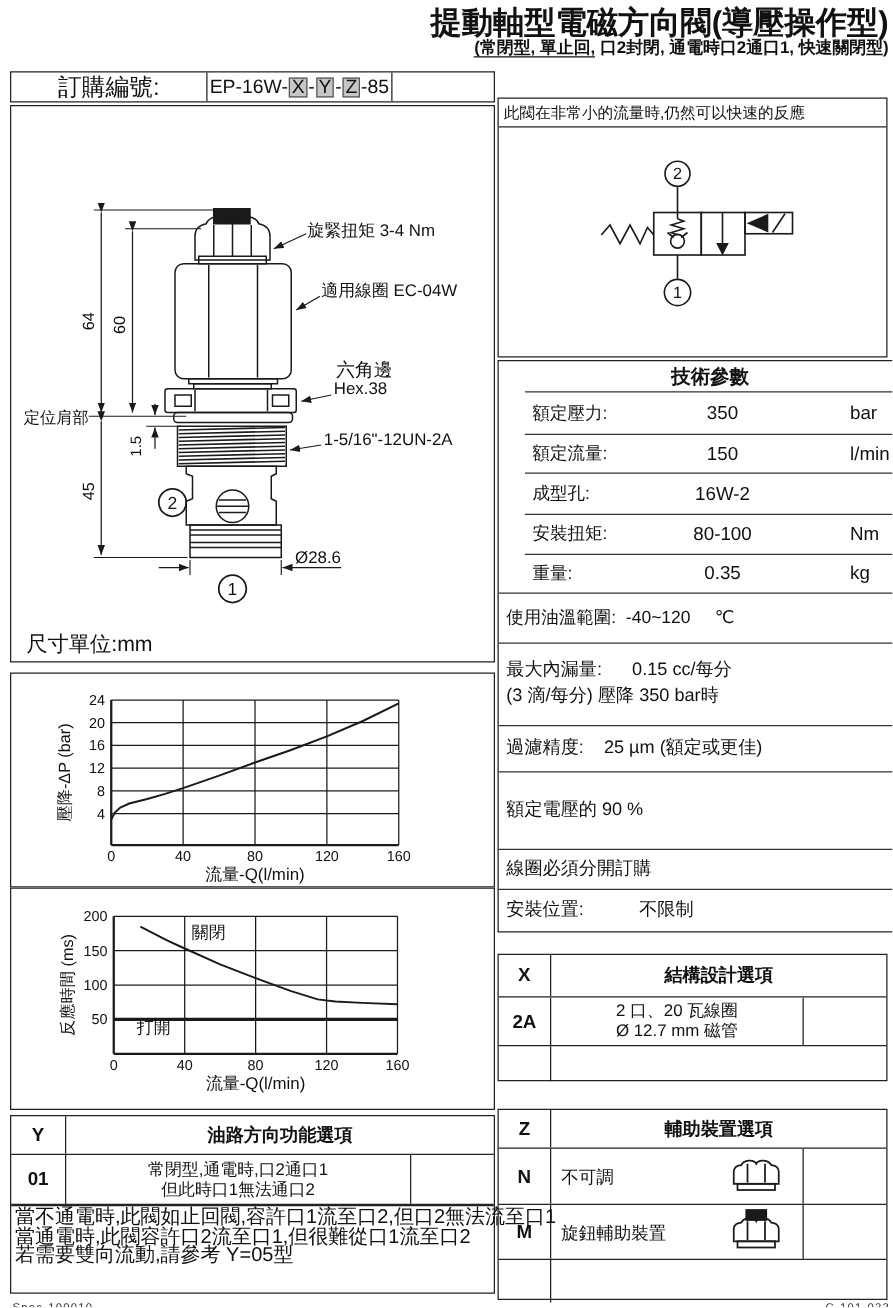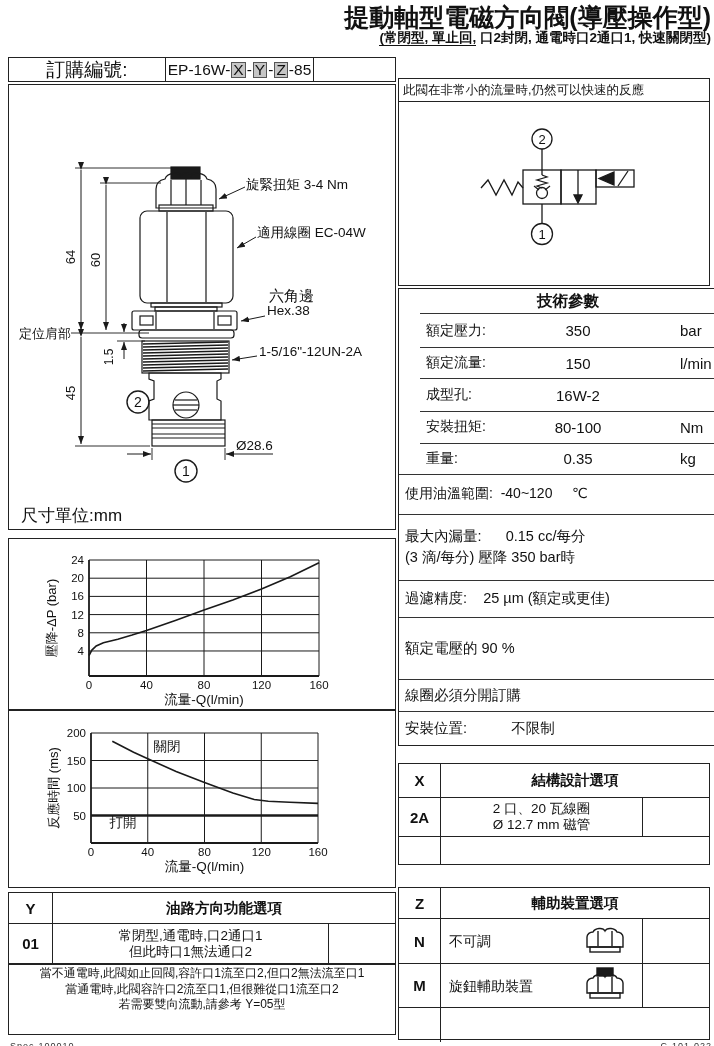--- a/index.html
+++ b/index.html
@@ -43,21 +43,21 @@
   .opt-code{width:42px;border-right:1px solid #222;display:flex;align-items:center;justify-content:center;
             font-weight:bold;font-size:15px;flex:none;box-sizing:border-box;}
   .y-table .opt-code{width:44px;}
   .opt-title{flex:1;display:flex;align-items:center;justify-content:center;font-size:14.5px;font-weight:bold;}
   .opt-row{display:flex;border-bottom:1px solid #222;align-items:stretch;}
   .opt-row:last-child{border-bottom:none;}
   .opt-desc{flex:1;display:flex;flex-direction:column;align-items:center;justify-content:center;
             font-size:13.5px;line-height:16px;}
   .opt-desc.left{flex-direction:row;justify-content:space-between;align-items:center;padding:0 9px 0 8px;font-size:14px;}
   .opt-right{width:66px;border-left:1px solid #222;flex:none;}
-  .y-note{border-top:1px solid #222;padding:1px 3px;font-size:12px;line-height:15.5px;white-space:nowrap;text-align:center;}
+  .y-note{border-top:1px solid #222;padding:1px 3px;font-size:16px;line-height:15.5px;white-space:nowrap;}
   
   .frag{position:absolute;height:5px;overflow:hidden;font-size:9px;color:#333;letter-spacing:1px;}
   .frag-l{left:10px;top:1041px;width:95px;}
   .frag-r{left:636px;top:1041px;width:76px;text-align:right;}
 </style>
 </head>
 <body>
 
 <div class="page">
 

